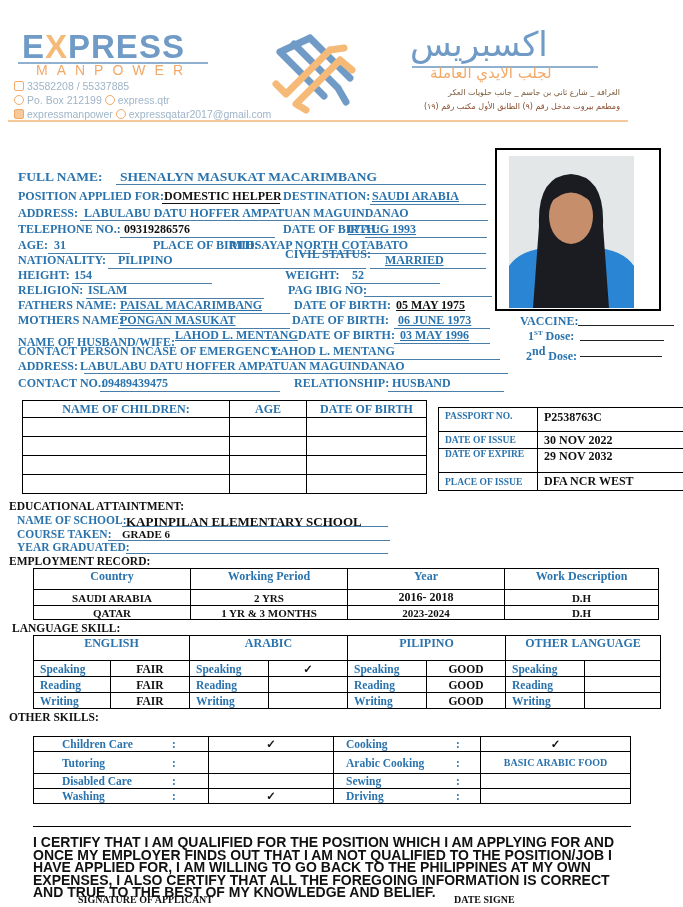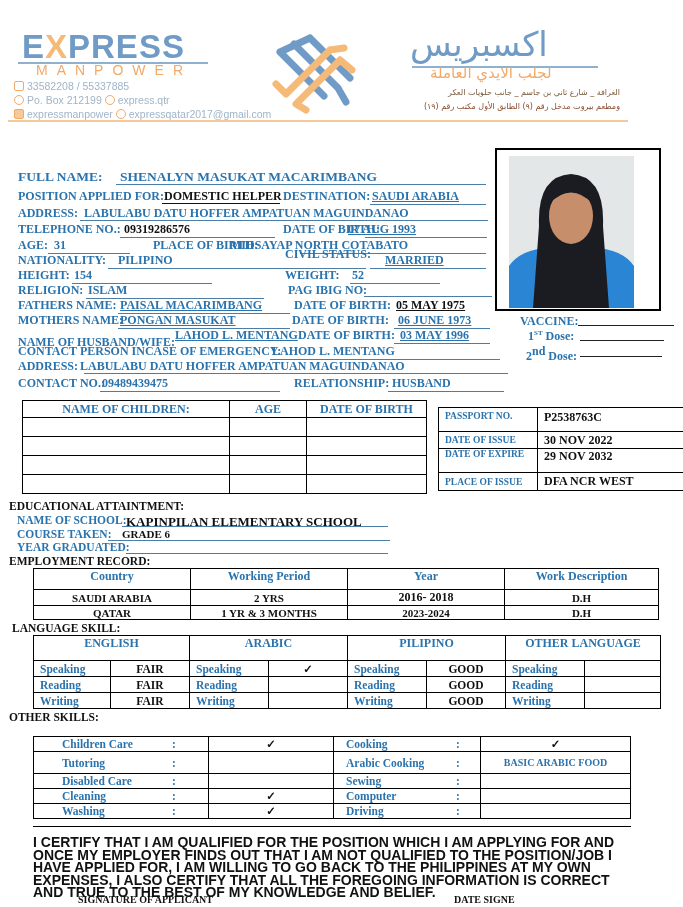--- a/index.html
+++ b/index.html
@@ -318,28 +318,20 @@
       </tr>
       <tr style="height: 15px;">
         <td style="width:110px;color:#2a73ad;padding-left:28px;border-right:none;">Disabled Care</td>
         <td style="width:36px;color:#2a73ad;text-align:left;border-left:none;">:</td>
         <td style="width:124px;color:#111;text-align:center;"></td>
         <td style="width:110px;color:#2a73ad;padding-left:12px;border-right:none;">Sewing</td>
         <td style="width:24px;color:#2a73ad;text-align:left;border-left:none;">:</td>
         <td style="color:#2a73ad;text-align:center;font-size:10px;"></td>
       </tr>
       <tr style="height: 15px;">
-        <td style="width:110px;color:#2a73ad;padding-left:28px;border-right:none;">Cleaning</td>
-        <td style="width:36px;color:#2a73ad;text-align:left;border-left:none;">:</td>
-        <td style="width:124px;color:#111;text-align:center;">✓</td>
-        <td style="width:110px;color:#2a73ad;padding-left:12px;border-right:none;">Computer</td>
-        <td style="width:24px;color:#2a73ad;text-align:left;border-left:none;">:</td>
-        <td style="color:#2a73ad;text-align:center;font-size:10px;"></td>
-      </tr>
-      <tr style="height: 15px;">
         <td style="width:110px;color:#2a73ad;padding-left:28px;border-right:none;">Washing</td>
         <td style="width:36px;color:#2a73ad;text-align:left;border-left:none;">:</td>
         <td style="width:124px;color:#111;text-align:center;">✓</td>
         <td style="width:110px;color:#2a73ad;padding-left:12px;border-right:none;">Driving</td>
         <td style="width:24px;color:#2a73ad;text-align:left;border-left:none;">:</td>
         <td style="color:#2a73ad;text-align:center;font-size:10px;"></td>
       </tr>
     </tbody>
 </table>
 

